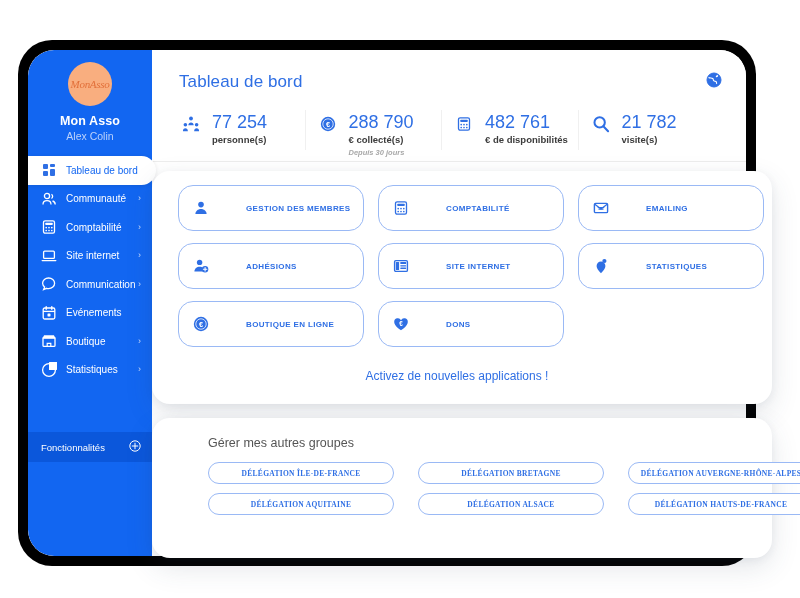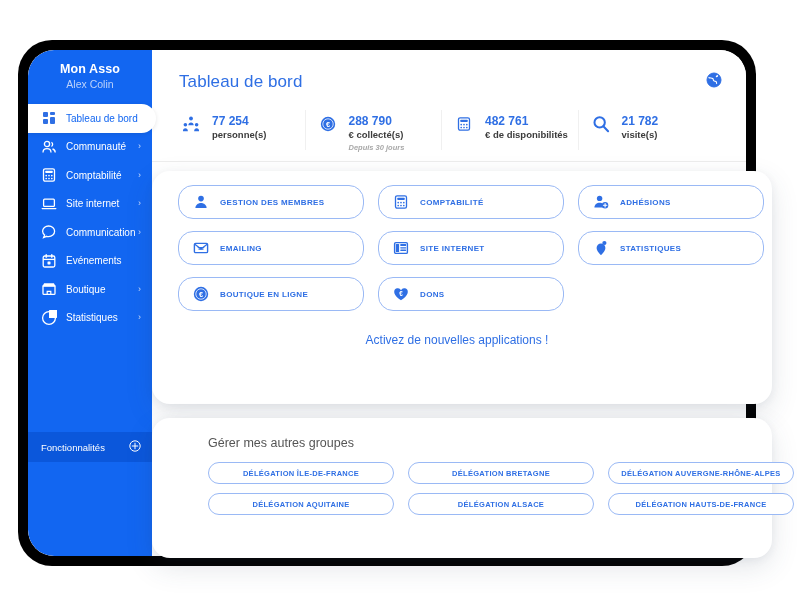--- a/index.html
+++ b/index.html
@@ -137,21 +137,21 @@
     background: #f0f0f0;
   }
   .stat-ico {
     width: 26px; height: 26px;
     flex: 0 0 26px;
     display: flex; align-items: center; justify-content: center;
     margin-right: 8px;
   }
   .stat-num {
     color: #2f6fe4;
-    font-size: 12px; font-weight: bold;
+    font-size: 18px; font-weight: normal;
     line-height: 1.25;
   }
   .stat-lbl {
     color: #3c3c3c;
     font-size: 9.5px; font-weight: bold;
     line-height: 1.3;
   }
   .stat-sub {
     color: #a8a8a8;
     font-size: 7.5px; font-style: italic; font-weight: bold;
@@ -186,26 +186,27 @@
     padding: 18px 0 0 26px;
   }
 
   .app-grid {
     display: grid;
     grid-template-columns: repeat(3, 186px);
     gap: 12px 14px;
     padding: 14px 0 0 26px;
   }
   .app-btn {
-    height: 34px;
+    height: 46px;
     border: 1px solid #9ab9f5;
     border-radius: 15px;
     display: flex; align-items: center;
     padding-left: 14px;
     background: #ffffff;
+    gap: 26px;
   }
   .app-ico {
     width: 16px; height: 16px;
     flex: 0 0 16px;
     display: flex; align-items: center; justify-content: center;
     margin-right: 11px;
   }
   .app-lbl {
     color: #2f6fe4;
     font-size: 8px;
@@ -216,22 +217,23 @@
     text-align: center;
     color: #2f6fe4;
     font-size: 12px;
     margin-top: 22px;
     padding-right: 10px;
   }
 
   .grp-grid {
     display: grid;
     grid-template-columns: repeat(3, 186px);
-    gap: 9px 14px;
+    gap: 9px 24px;
     padding: 12px 0 0 26px;
+    font-family: Liberation Serif, serif;
   }
   .grp-btn {
     height: 22px;
     border: 1px solid #9ab9f5;
     border-radius: 11px;
     display: flex; align-items: center; justify-content: center;
     background: #ffffff;
   }
   .grp-lbl {
     color: #2f6fe4;
@@ -246,20 +248,23 @@
 
 <div class="stage">
 
   <div class="frame"></div>
 
   <div class="frame-inner">
 
     <div class="sidebar">
 
       <div class="brand">
+        <div class="avatar">
+          <span class="avatar-mark">MonAsso</span>
+        </div>
         <div class="brand-name">Mon Asso</div>
         <div class="brand-user">Alex Colin</div>
       </div>
 
       <div class="nav" id="nav">
           <div class="nav-item active">
             <span class="nav-ico">
               <svg width="16" height="16" viewBox="0 0 16 16">
                 <rect x="2" y="2" width="5" height="5" rx="1" fill="#2f6fe4"></rect>
                 <rect x="9" y="2" width="5" height="3" rx="1" fill="#2f6fe4"></rect>
@@ -446,37 +451,37 @@
               <circle cx="5.2" cy="11.5" r="0.85" fill="#2f6fe4"></circle>
               <circle cx="8" cy="11.5" r="0.85" fill="#2f6fe4"></circle>
               <circle cx="10.8" cy="11.5" r="0.85" fill="#2f6fe4"></circle>
             </svg>
           </span>
           <span class="app-lbl">COMPTABILITÉ</span>
         </div>
         <div class="app-btn">
           <span class="app-ico">
             <svg width="16" height="16" viewBox="0 0 16 16">
+              <rect x="1.4" y="3.4" width="13.2" height="9.2" rx="1.2" fill="none" stroke="#2f6fe4" stroke-width="1.4"></rect>
+              <path d="M1.8 4.2L8 8.9l6.2-4.7" fill="none" stroke="#2f6fe4" stroke-width="1.3"></path>
+              <path d="M5.2 7.6h5.6M6 9.2h4" stroke="#2f6fe4" stroke-width="1.1" stroke-linecap="round"></path>
+            </svg>
+          </span>
+          <span class="app-lbl">EMAILING</span>
+        </div>
+        <div class="app-btn">
+          <span class="app-ico">
+            <svg width="16" height="16" viewBox="0 0 16 16">
               <circle cx="6.6" cy="4.4" r="2.7" fill="#2f6fe4"></circle>
               <path d="M1.4 13.6c0-2.9 2.4-4.9 5.2-4.9 1.4 0 2.7.5 3.6 1.3v3.6z" fill="#2f6fe4"></path>
               <circle cx="12.1" cy="11.3" r="3.2" fill="#2f6fe4"></circle>
               <path d="M12.1 9.6v3.4M10.4 11.3h3.4" stroke="#ffffff" stroke-width="1.1" stroke-linecap="round"></path>
             </svg>
           </span>
           <span class="app-lbl">ADHÉSIONS</span>
-        </div>
-        <div class="app-btn">
-          <span class="app-ico">
-            <svg width="16" height="16" viewBox="0 0 16 16">
-              <rect x="1.4" y="3.4" width="13.2" height="9.2" rx="1.2" fill="none" stroke="#2f6fe4" stroke-width="1.4"></rect>
-              <path d="M1.8 4.2L8 8.9l6.2-4.7" fill="none" stroke="#2f6fe4" stroke-width="1.3"></path>
-              <path d="M5.2 7.6h5.6M6 9.2h4" stroke="#2f6fe4" stroke-width="1.1" stroke-linecap="round"></path>
-            </svg>
-          </span>
-          <span class="app-lbl">EMAILING</span>
         </div>
         <div class="app-btn">
           <span class="app-ico">
             <svg width="16" height="16" viewBox="0 0 16 16">
               <rect x="1.6" y="2.6" width="12.8" height="10.8" rx="1.2" fill="none" stroke="#2f6fe4" stroke-width="1.4"></rect>
               <rect x="2.9" y="3.9" width="3.2" height="8.2" rx="0.5" fill="#2f6fe4"></rect>
               <rect x="7.3" y="3.9" width="5.8" height="2.2" rx="0.5" fill="#2f6fe4"></rect>
               <rect x="7.3" y="7.2" width="5.8" height="1.3" rx="0.4" fill="#2f6fe4"></rect>
               <rect x="7.3" y="9.6" width="5.8" height="1.3" rx="0.4" fill="#2f6fe4"></rect>
             </svg>

